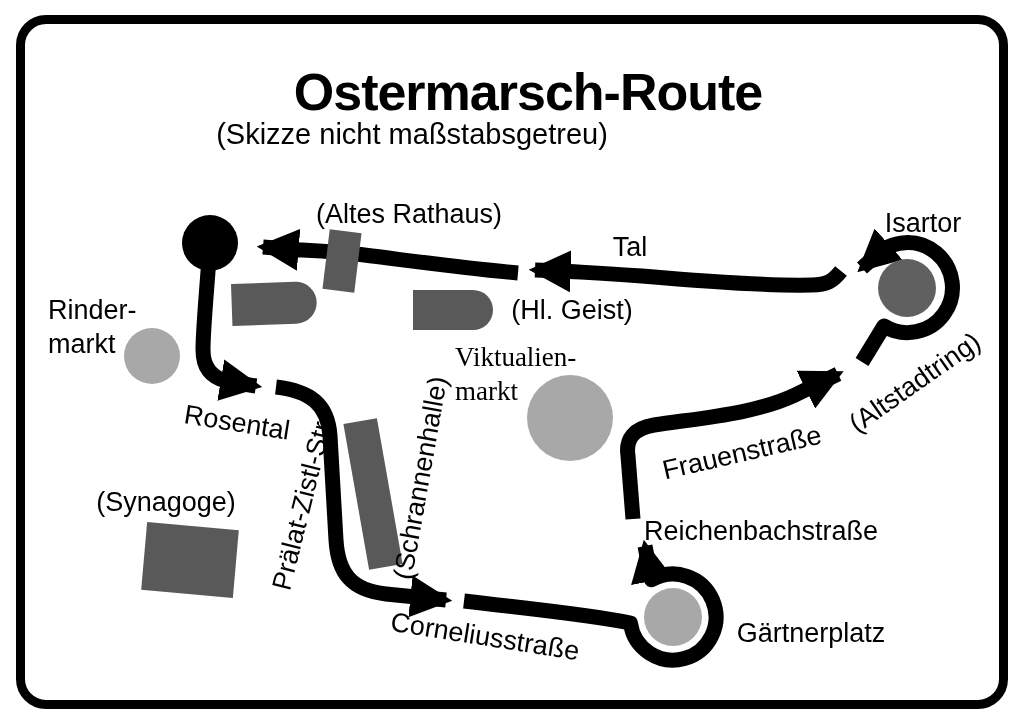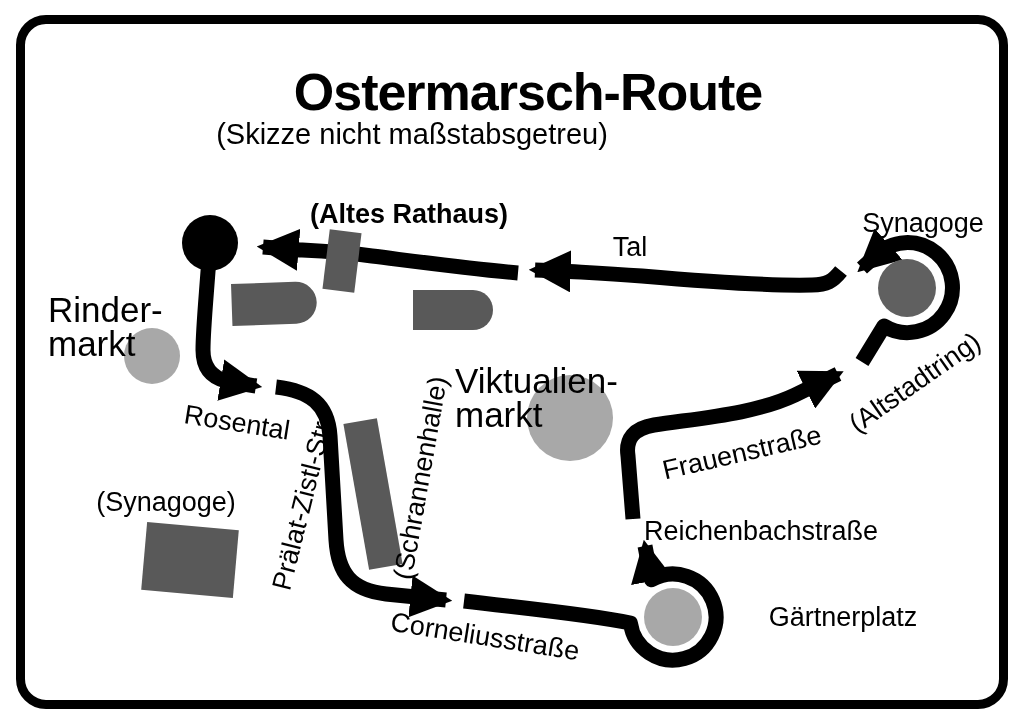--- a/index.html
+++ b/index.html
@@ -24,21 +24,21 @@
   .title-bold{font-weight:bold;}
   .subtitle{
     position:absolute;left:0;top:118px;width:824px;
     text-align:center;font-size:29px;
   }
   .label{
     position:absolute;font-size:27px;white-space:nowrap;
     transform:translate(-50%,-50%);
   }
   .label-block{
-    position:absolute;font-size:35px;line-height:34px;white-space:nowrap;
+    position:absolute;font-size:27px;line-height:34px;white-space:nowrap;
   }
   .rot9{transform:translate(-50%,-50%) rotate(9deg);}
   .rotm13{transform:translate(-50%,-50%) rotate(-13deg);}
   .rotm35{transform:translate(-50%,-50%) rotate(-35deg);}
   .rotm76{transform:translate(-50%,-50%) rotate(-76deg);}
   .rotm80{transform:translate(-50%,-50%) rotate(-80deg);}
 </style>
 </head>
 <body>
 
@@ -86,38 +86,39 @@
     <circle cx="570" cy="418" r="43" fill="#a8a8a8"></circle>
     <circle cx="673" cy="617" r="29" fill="#a8a8a8"></circle>
     <circle cx="907" cy="288" r="29" fill="#606060"></circle>
   </svg>
 
   <div class="title-row">
     <span class="title-bold">Ostermarsch-Route</span>
   </div>
   <div class="subtitle">(Skizze nicht maßstabsgetreu)</div>
 
-  <div class="label" style="left:409px;top:214px;font-weight:bold;">(Altes Rathaus)</div>
-  <div class="label" style="left:923px;top:223px;">Synagoge</div>
+  <div class="label" style="left:409px;top:214px;">(Altes Rathaus)</div>
+  <div class="label" style="left:923px;top:223px;">Isartor</div>
   <div class="label" style="left:630px;top:247px;">Tal</div>
 
   <div class="label-block" style="left:48px;top:293px;">
     <span style="display:block">Rinder-</span>
     <span style="display:block">markt</span>
   </div>
 
+  <div class="label" style="left:572px;top:310px;">(Hl. Geist)</div>
 
-  <div class="label-block" style="left:455px;top:364px;">
+  <div class="label-block" style="left:455px;top:340px;font-family:Liberation Serif, serif;">
     <span style="display:block">Viktualien-</span>
     <span style="display:block">markt</span>
   </div>
 
   <div class="label rot9" style="left:237px;top:423px;">Rosental</div>
   <div class="label rotm76" style="left:303px;top:503px;">Prälat-Zistl-Str.</div>
   <div class="label rotm80" style="left:421px;top:478px;">(Schrannenhalle)</div>
   <div class="label" style="left:166px;top:502px;text-align:center;">(Synagoge)</div>
   <div class="label rot9" style="left:485px;top:637px;">Corneliusstraße</div>
-  <div class="label" style="left:811px;top:617px;margin-left:32px;">Gärtnerplatz</div>
+  <div class="label" style="left:811px;top:633px;">Gärtnerplatz</div>
   <div class="label" style="left:761px;top:531px;">Reichenbachstraße</div>
   <div class="label rotm13" style="left:742px;top:453px;">Frauenstraße</div>
   <div class="label rotm35" style="left:915px;top:383px;">(Altstadtring)</div>
 
 </div>
 
 </body></html>

